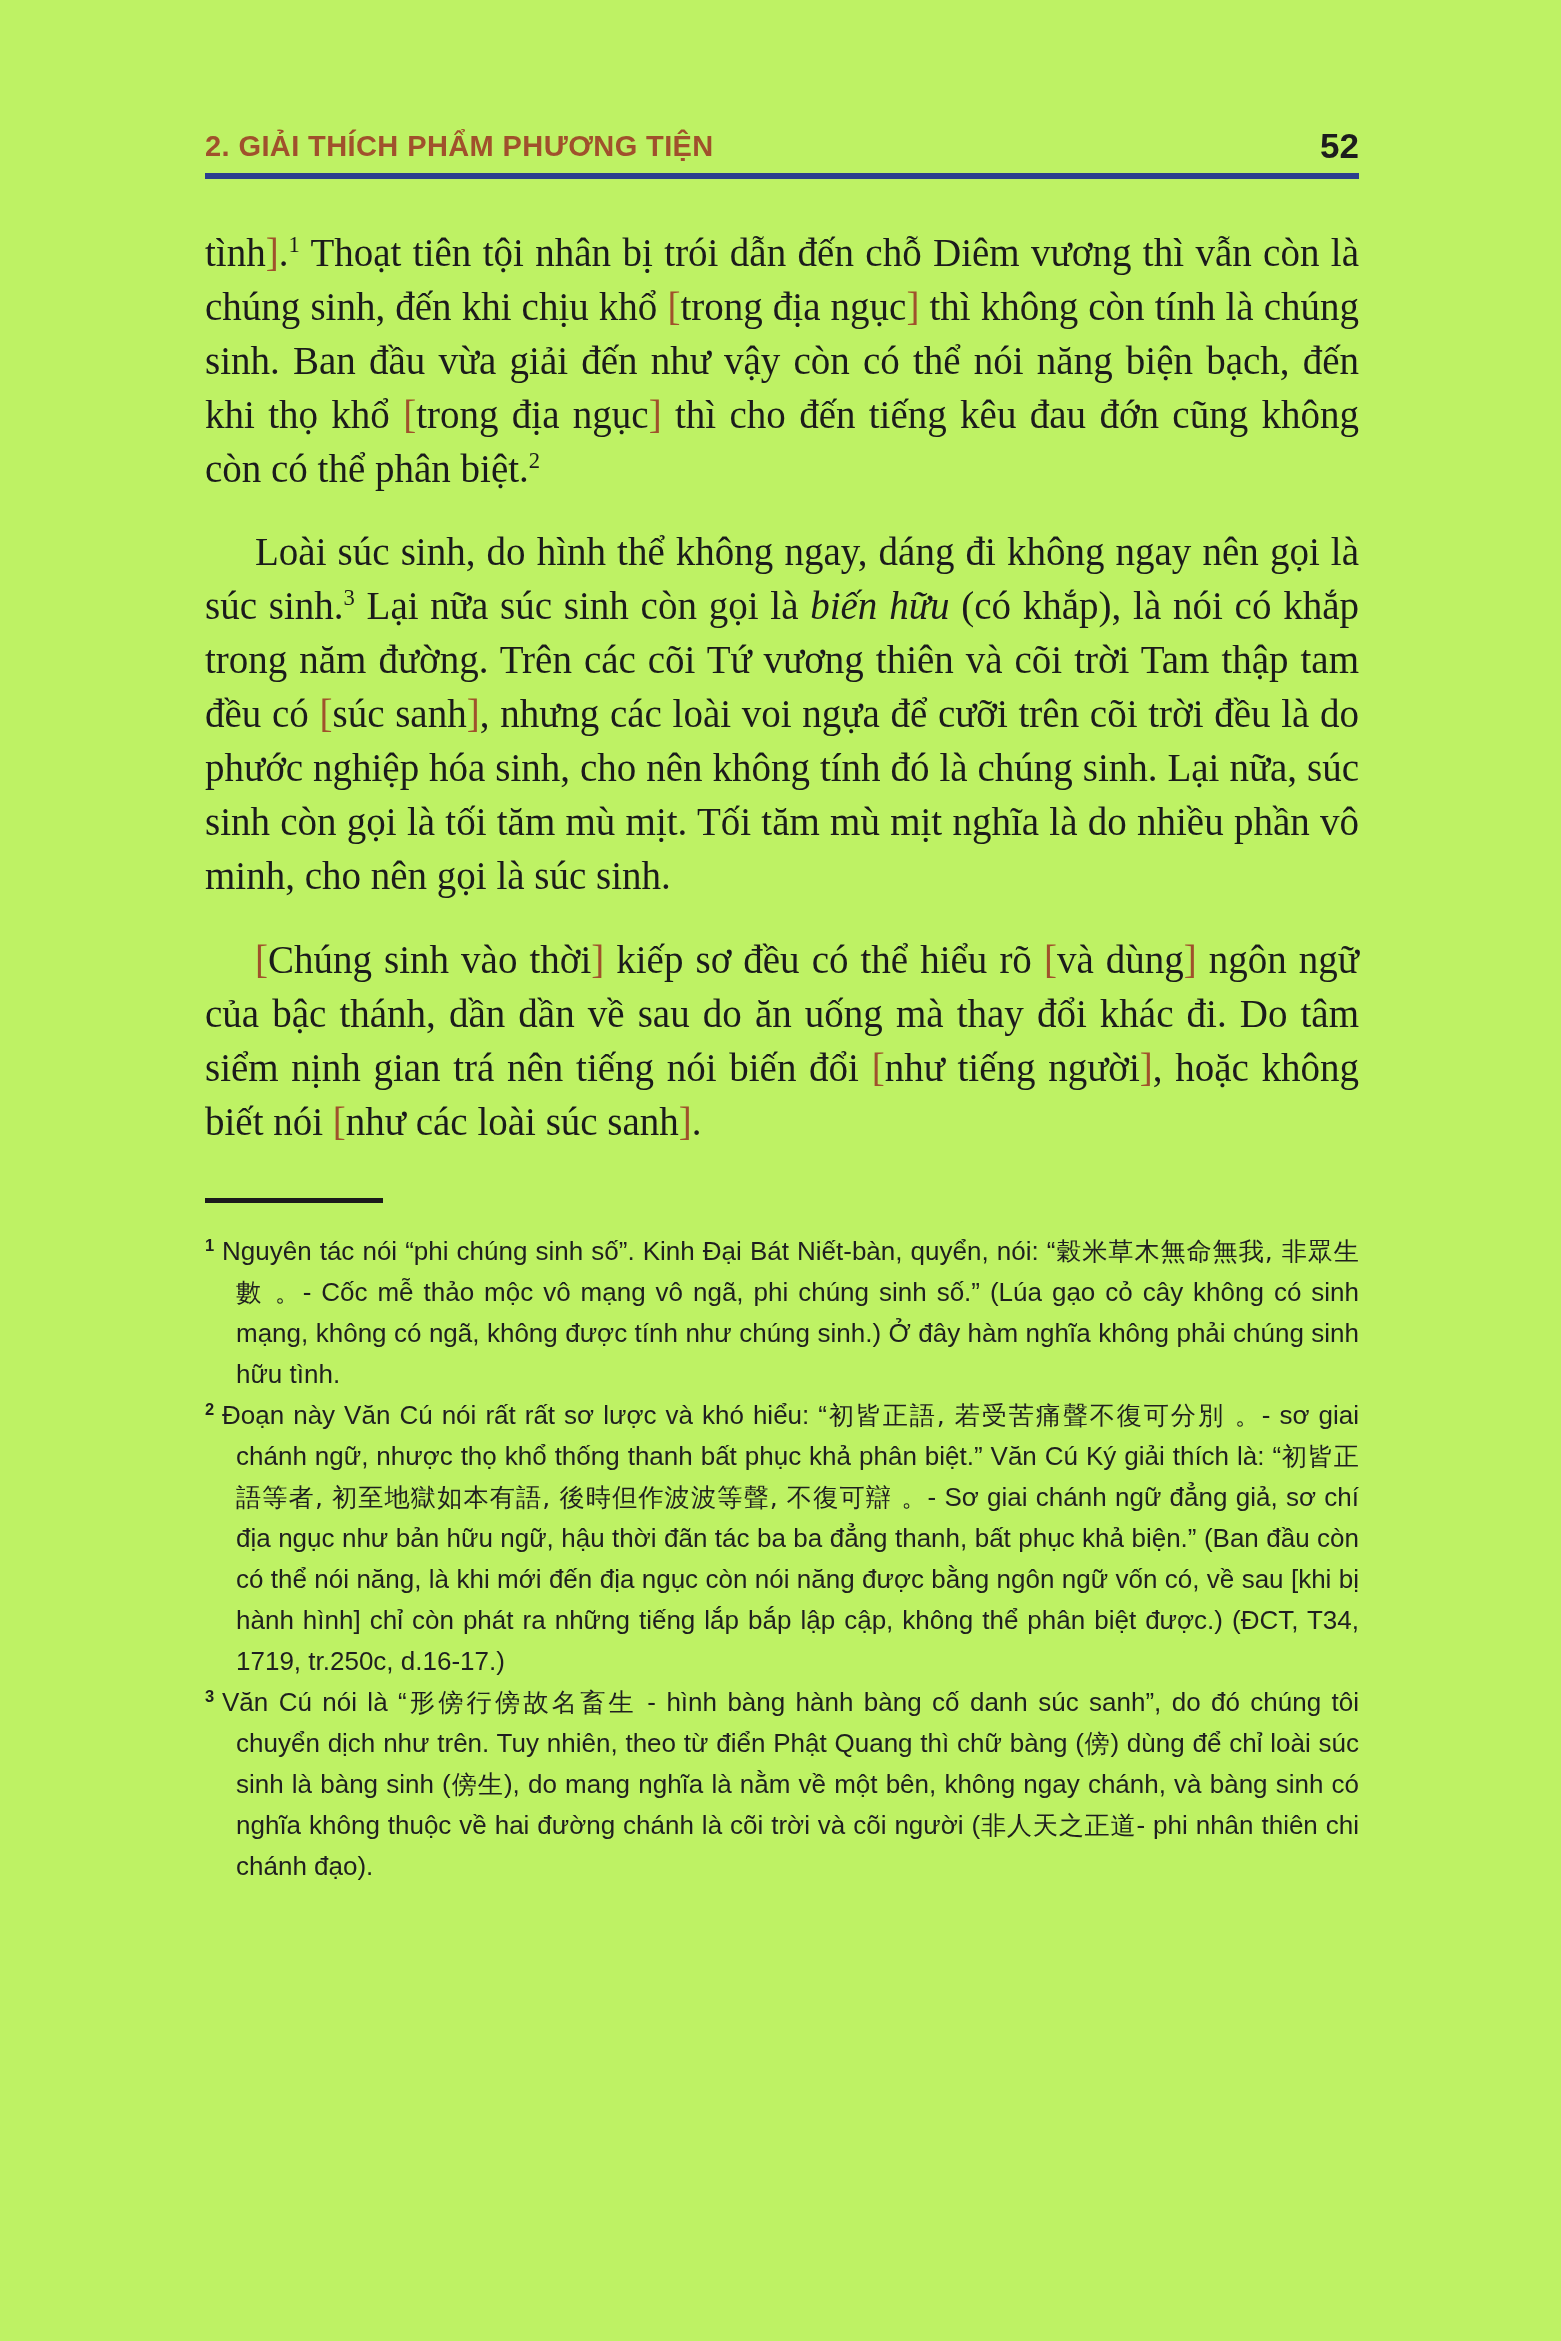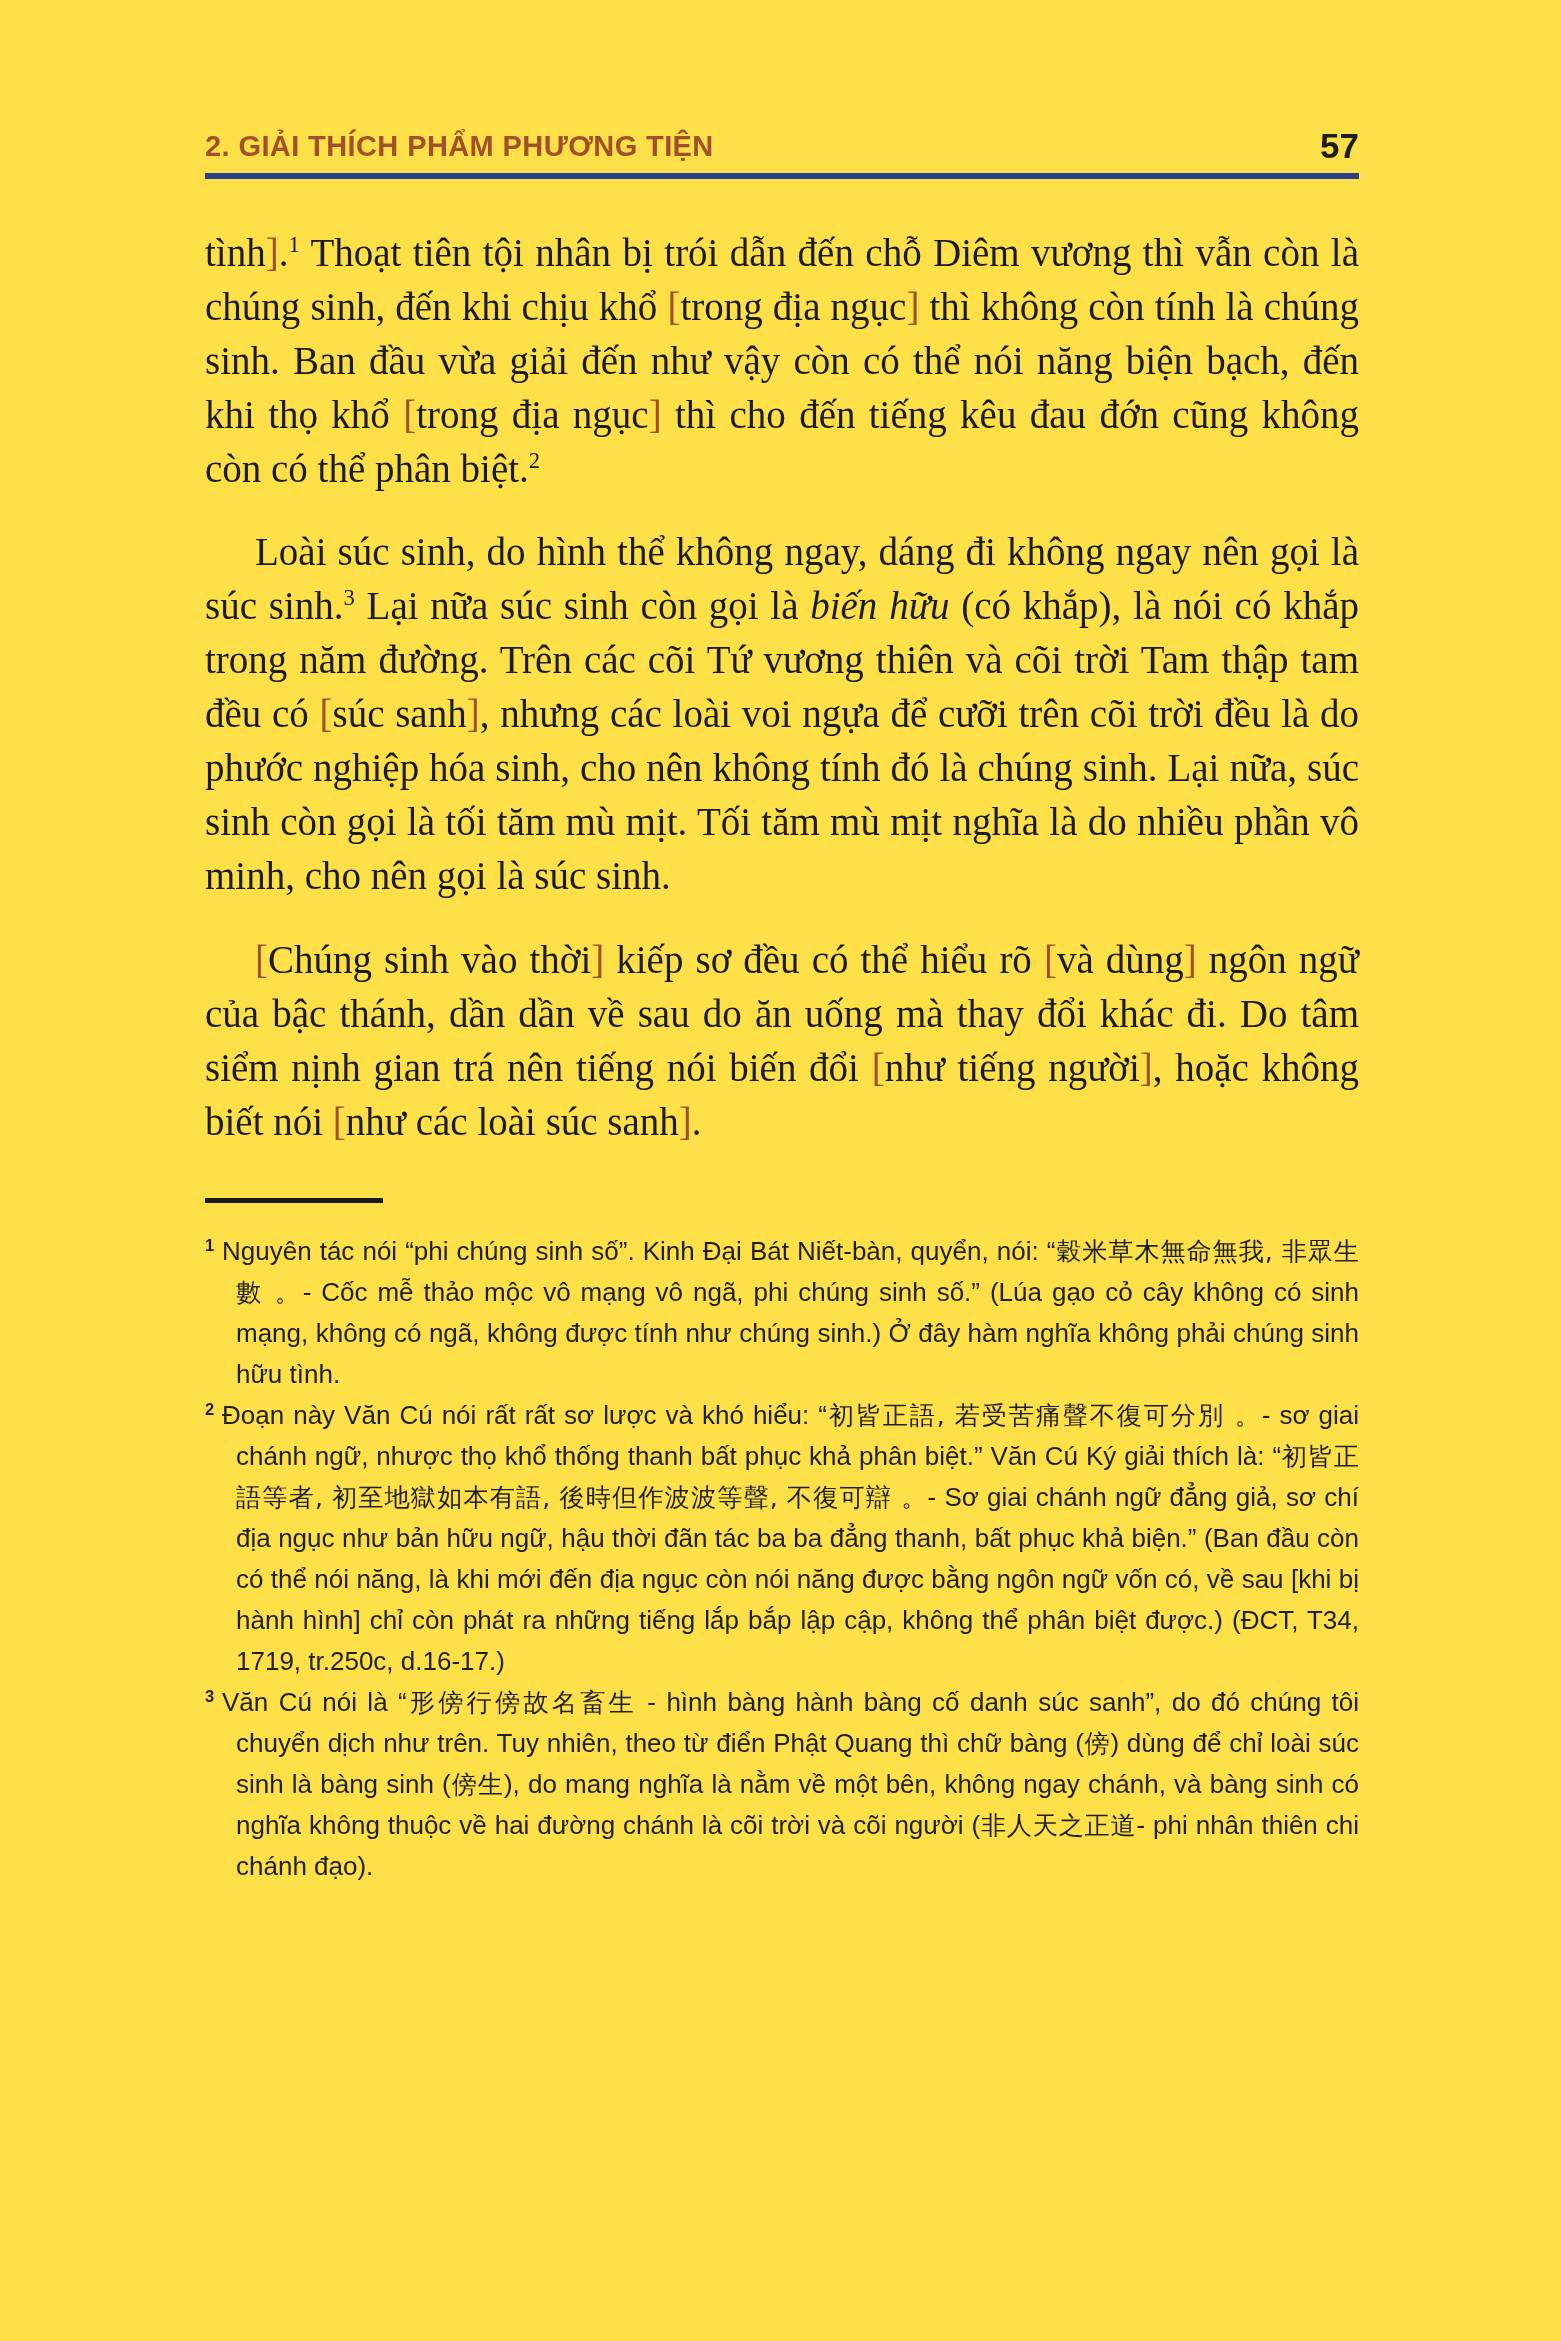--- a/index.html
+++ b/index.html
@@ -5,21 +5,21 @@
   :root{
     --brown:#A0512C;
     --blue:#2B3F8E;
     --ink:#1B1B1B;
   }
   html,body{margin:0;padding:0;background:#e8e8e8;}
   .page{
     position:relative;
     width:1561px;
     height:2342px;
-    background:#fde047;
+    background:#bef264;
     overflow:hidden;
     margin:0 auto;
     font-family:"Liberation Serif", serif;
   }
   .content{
     position:absolute;
     left:205px;
     top:128px;
     width:1154px;
   }
@@ -97,21 +97,21 @@
   }
 </style>
 </head>
 <body>
 
 <div class="page">
   <div class="content">
 
     <div class="header-row">
       <div class="header-title">2. GIẢI THÍCH PHẨM PHƯƠNG TIỆN</div>
-      <div class="page-number">57</div>
+      <div class="page-number">52</div>
     </div>
 
     <div class="header-rule"></div>
 
     <div class="body-text">
         <p class="para"><span class="seg-n">tình</span><span class="seg-b">]</span><span class="seg-n">.</span><span class="seg-sup">1</span><span class="seg-n"> Thoạt tiên tội nhân bị trói dẫn đến chỗ Diêm vương thì vẫn còn là chúng sinh, đến khi chịu khổ </span><span class="seg-b">[</span><span class="seg-n">trong địa ngục</span><span class="seg-b">]</span><span class="seg-n"> thì không còn tính là chúng sinh. Ban đầu vừa giải đến như vậy còn có thể nói năng biện bạch, đến khi thọ khổ </span><span class="seg-b">[</span><span class="seg-n">trong địa ngục</span><span class="seg-b">]</span><span class="seg-n"> thì cho đến tiếng kêu đau đớn cũng không còn có thể phân biệt.</span><span class="seg-sup">2</span></p>
         <p class="para indent"><span class="seg-n">Loài súc sinh, do hình thể không ngay, dáng đi không ngay nên gọi là súc sinh.</span><span class="seg-sup">3</span><span class="seg-n"> Lại nữa súc sinh còn gọi là </span><span class="seg-i">biến hữu</span><span class="seg-n"> (có khắp), là nói có khắp trong năm đường. Trên các cõi Tứ vương thiên và cõi trời Tam thập tam đều có </span><span class="seg-b">[</span><span class="seg-n">súc sanh</span><span class="seg-b">]</span><span class="seg-n">, nhưng các loài voi ngựa để cưỡi trên cõi trời đều là do phước nghiệp hóa sinh, cho nên không tính đó là chúng sinh. Lại nữa, súc sinh còn gọi là tối tăm mù mịt. Tối tăm mù mịt nghĩa là do nhiều phần vô minh, cho nên gọi là súc sinh.</span></p>
         <p class="para indent"><span class="seg-b">[</span><span class="seg-n">Chúng sinh vào thời</span><span class="seg-b">]</span><span class="seg-n"> kiếp sơ đều có thể hiểu rõ </span><span class="seg-b">[</span><span class="seg-n">và dùng</span><span class="seg-b">]</span><span class="seg-n"> ngôn ngữ của bậc thánh, dần dần về sau do ăn uống mà thay đổi khác đi. Do tâm siểm nịnh gian trá nên tiếng nói biến đổi </span><span class="seg-b">[</span><span class="seg-n">như tiếng người</span><span class="seg-b">]</span><span class="seg-n">, hoặc không biết nói </span><span class="seg-b">[</span><span class="seg-n">như các loài súc sanh</span><span class="seg-b">]</span><span class="seg-n">.</span></p>
       </div>
 

